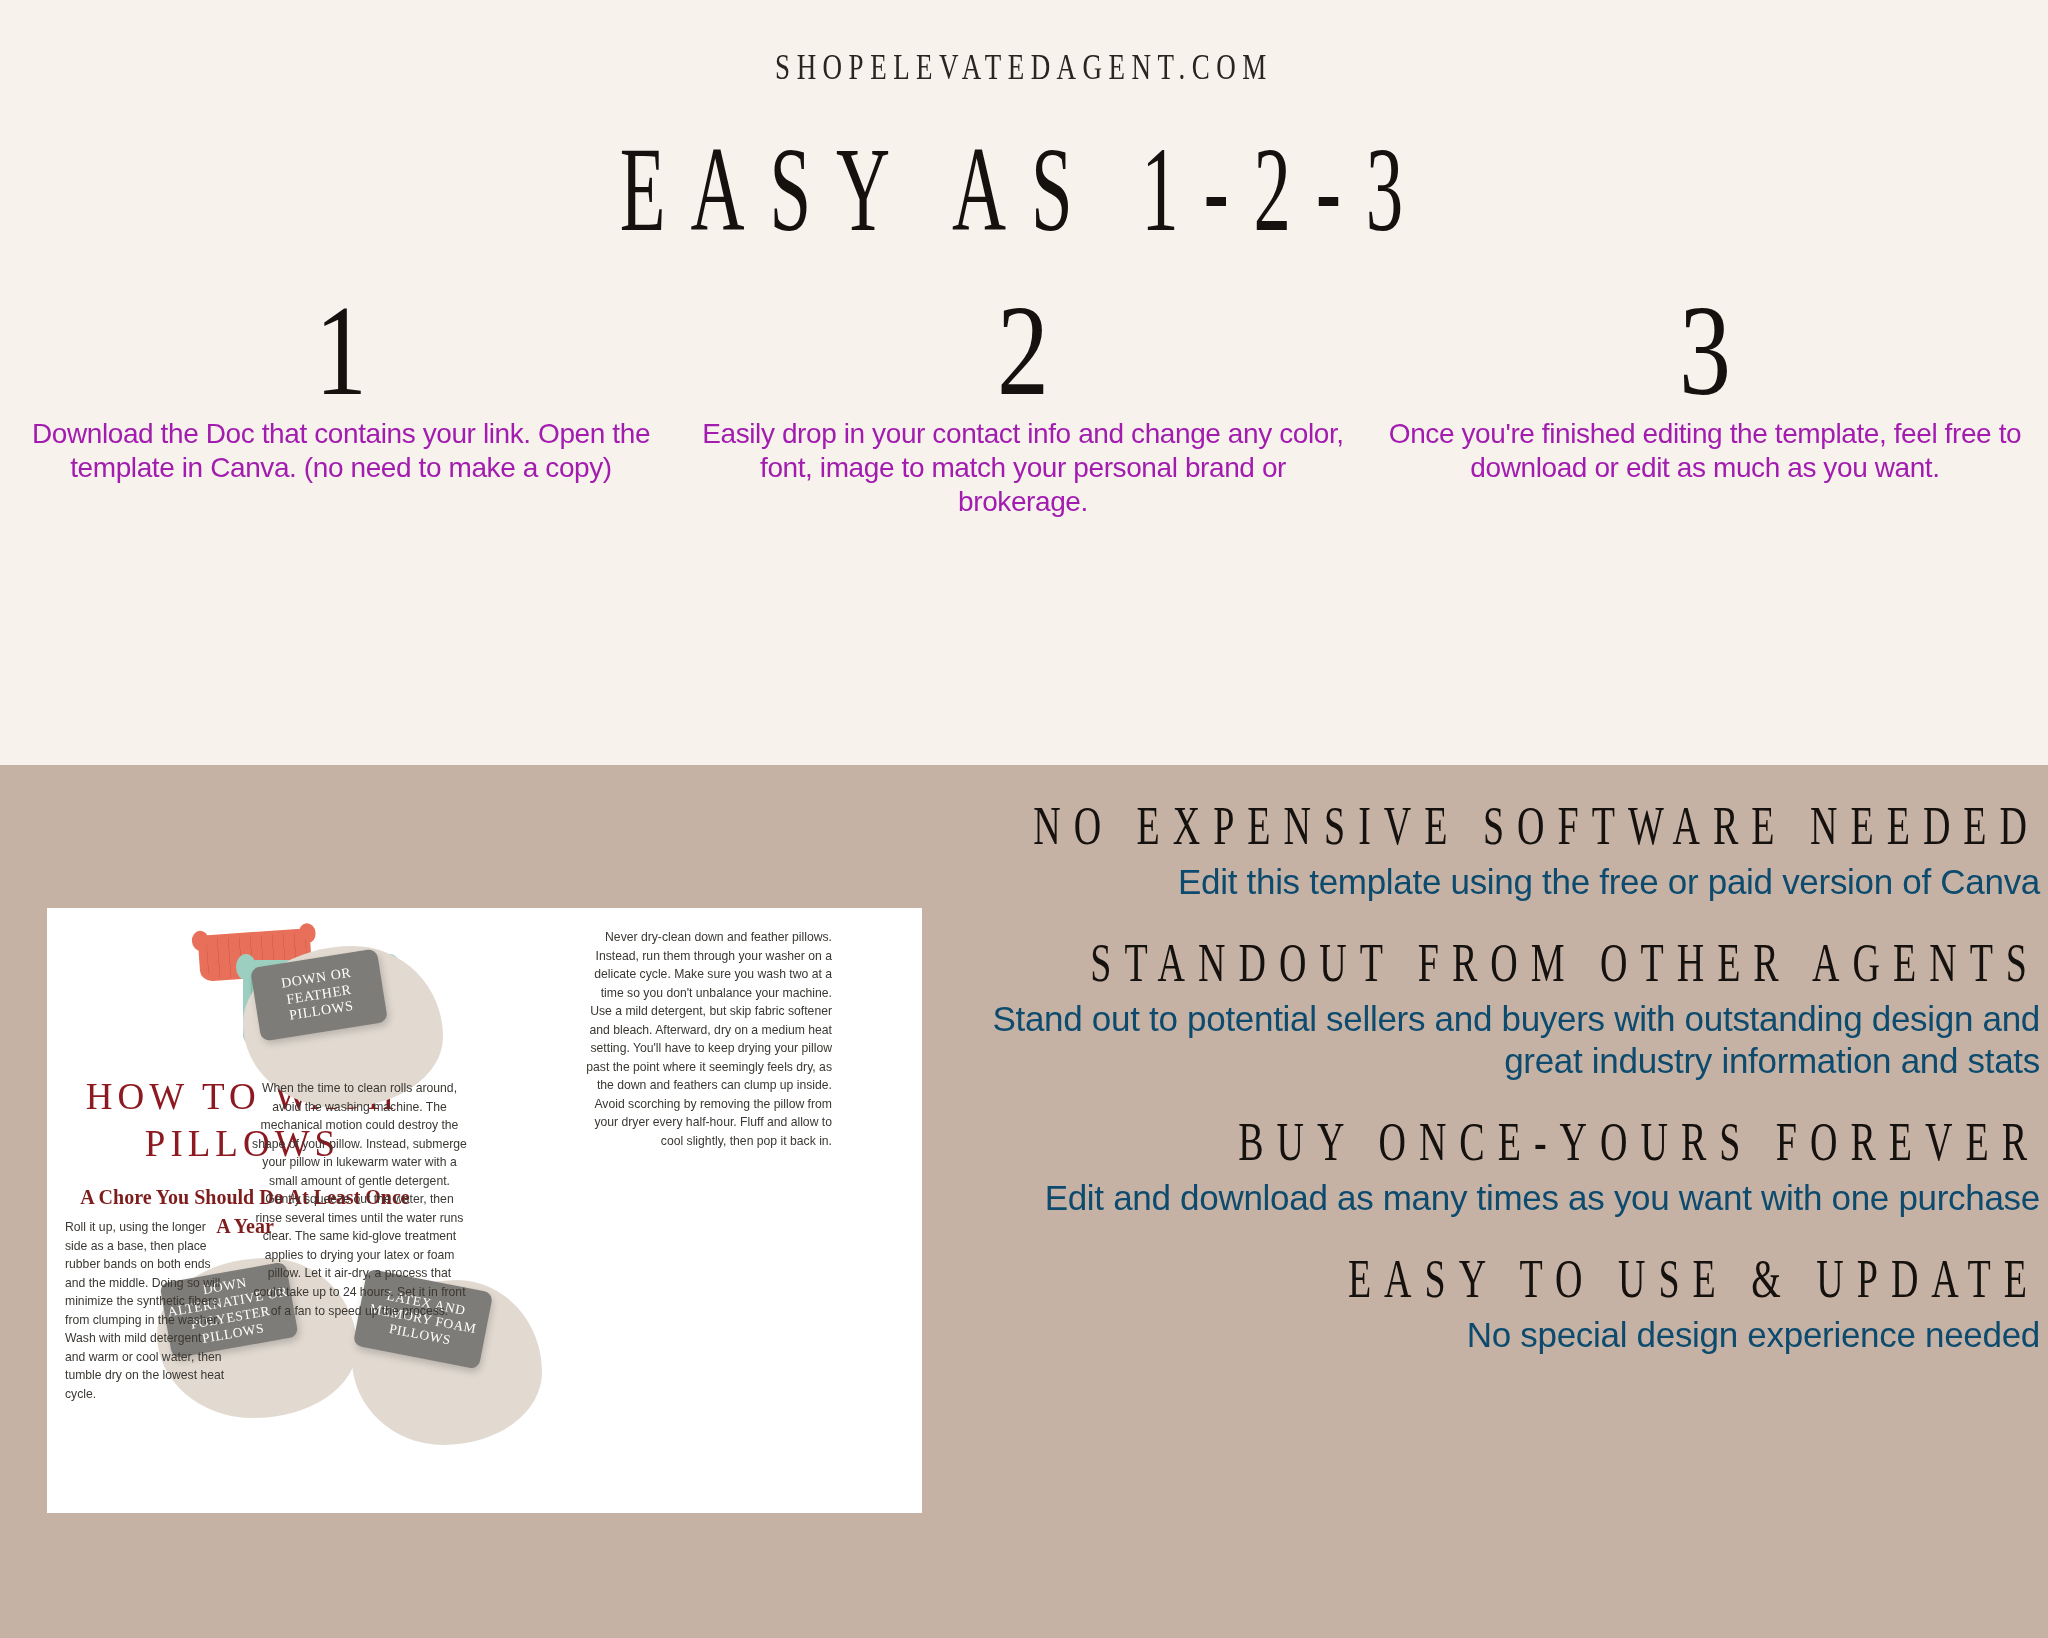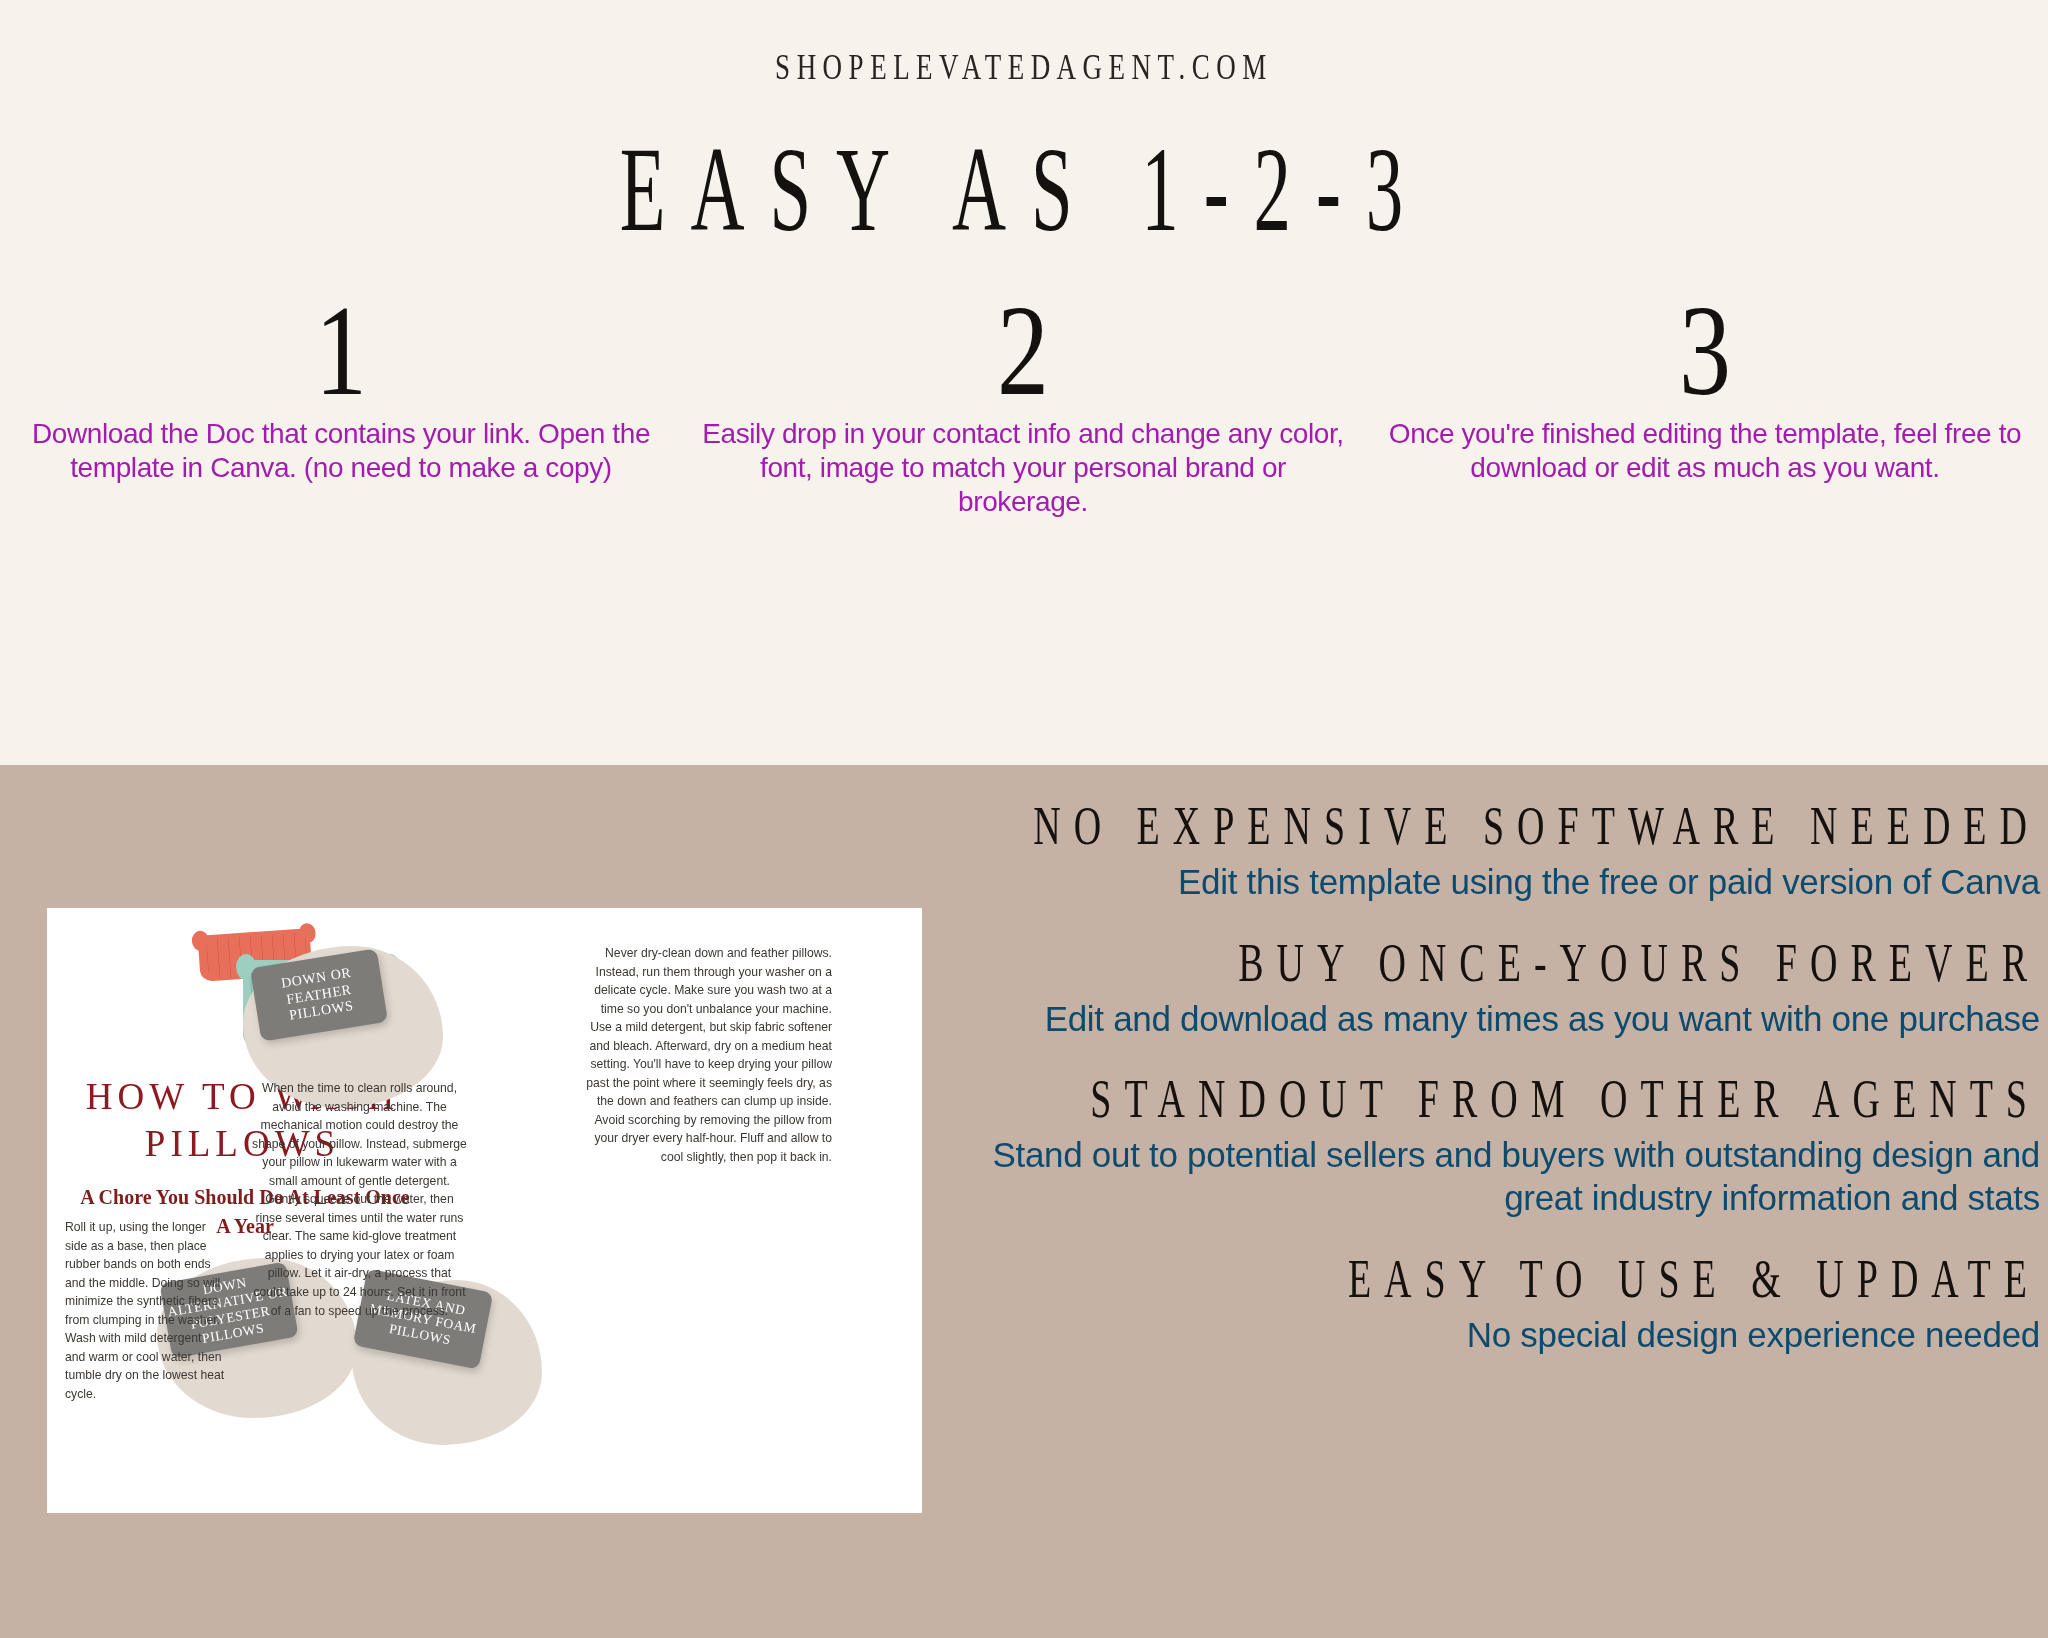--- a/index.html
+++ b/index.html
@@ -159,21 +159,21 @@
   .gp2 { left:118px; top:364px; width:128px; height:76px; font-size:13.5px; transform:rotate(-10deg); }
   .gp3 { left:312px; top:372px; width:128px; height:78px; font-size:13.5px; transform:rotate(11deg); }
 
   .col-text {
     position:absolute;
     font-family:"Liberation Sans", sans-serif;
     font-size:12.2px;
     line-height:1.52;
     color:#3b3732;
   }
-  .col-r1 { left:530px; top:36px; width:255px; text-align:right; }
+  .col-r1 { left:530px; top:20px; width:255px; text-align:right; }
   .col-m1 { left:205px; top:171px; width:215px; text-align:center; }
   .col-l1 { left:18px; top:310px; width:160px; text-align:left; }
 
   
   .features {
     position:absolute; left:905px; top:28px; width:1135px;
     text-align:right;
   }
   .feat-head {
     font-family:"Liberation Serif", serif;
@@ -256,27 +256,27 @@
     </div>
 
     <div class="features">
 
       <div class="feat-block">
         <div class="feat-head">NO EXPENSIVE SOFTWARE NEEDED</div>
         <div class="feat-body">Edit this template using the free or paid version of Canva</div>
       </div>
 
       <div class="feat-block">
+        <div class="feat-head">STANDOUT FROM OTHER AGENTS</div>
+        <div class="feat-body">Stand out to potential sellers and buyers with outstanding design and great industry information and stats</div>
+      </div>
+
+      <div class="feat-block">
         <div class="feat-head">BUY ONCE-YOURS FOREVER</div>
         <div class="feat-body">Edit and download as many times as you want with one purchase</div>
-      </div>
-
-      <div class="feat-block">
-        <div class="feat-head">STANDOUT FROM OTHER AGENTS</div>
-        <div class="feat-body">Stand out to potential sellers and buyers with outstanding design and great industry information and stats</div>
       </div>
 
       <div class="feat-block">
         <div class="feat-head">EASY TO USE &amp; UPDATE</div>
         <div class="feat-body">No special design experience needed</div>
       </div>
 
     </div>
   </div>
 </div>

